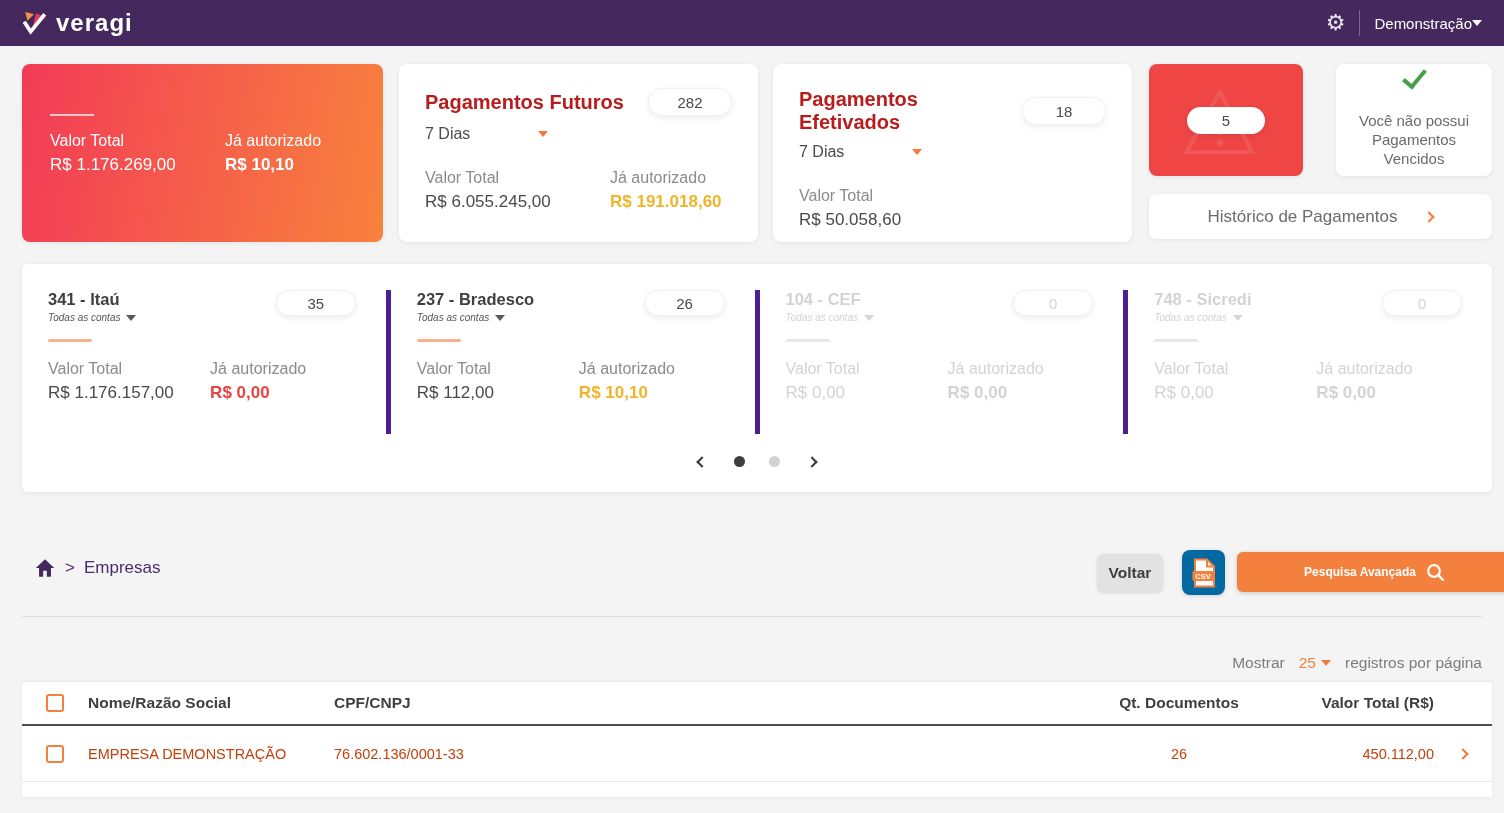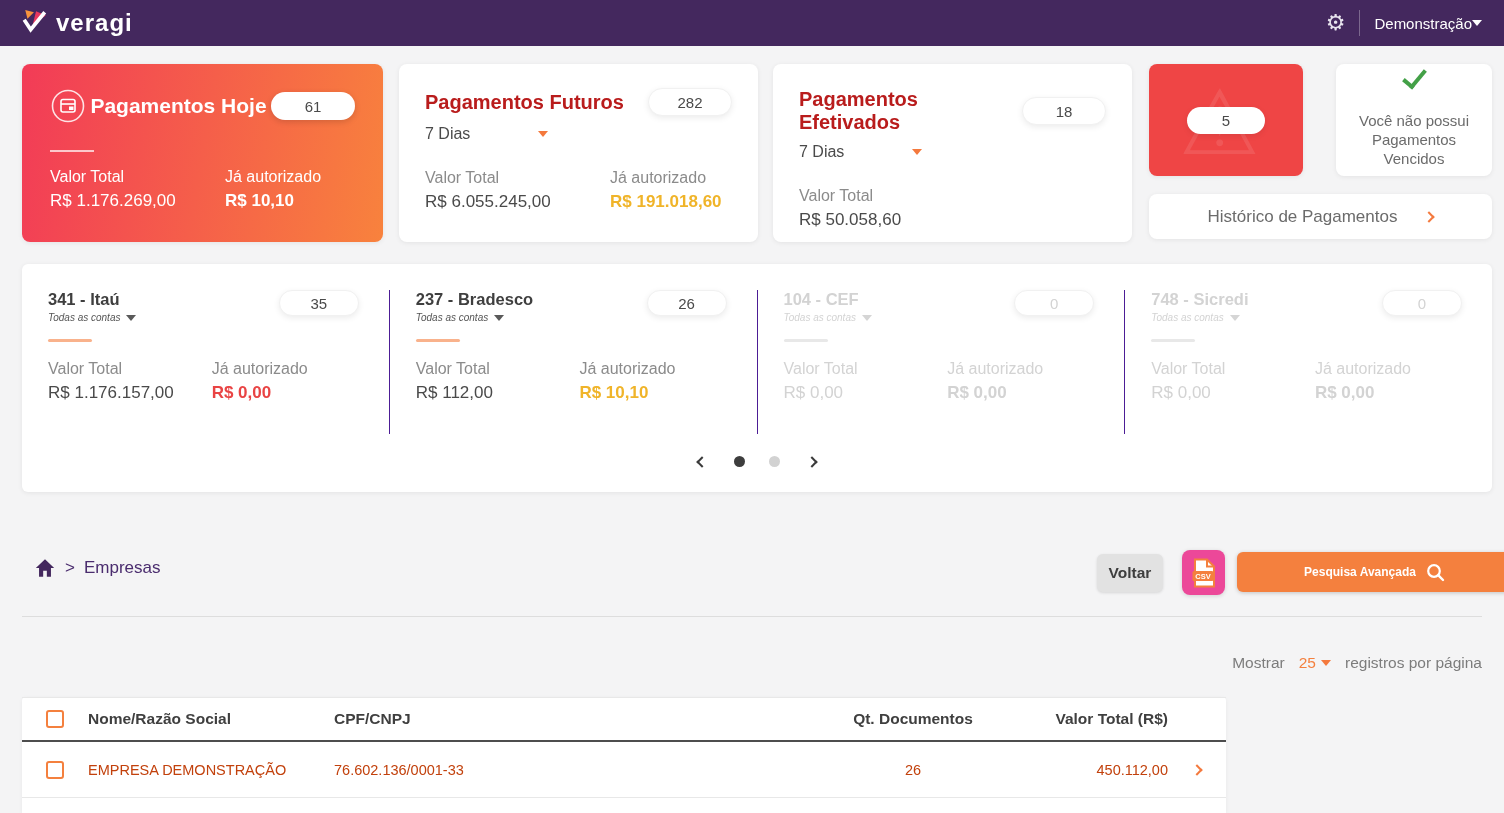--- a/index.html
+++ b/index.html
@@ -3,21 +3,21 @@
 <meta charset="utf-8">
 <style>
   * { margin:0; padding:0; box-sizing:border-box; }
   html,body { width:1504px; height:813px; }
   body { font-family:"Liberation Sans","DejaVu Sans",sans-serif; background:#f4f4f5; color:#404040; }
   .page { position:relative; width:1504px; height:813px; overflow:hidden; }
 
   
   .navbar { position:absolute; top:0; left:0; width:1504px; height:46px; background:#44285e;
             display:flex; align-items:center; padding:0 22px; }
-  .brand { display:flex; align-items:flex-start; gap:8px; }
+  .brand { display:flex; align-items:flex-end; gap:8px; }
   .brand-text { color:#fff; font-weight:bold; font-size:24px; letter-spacing:1px; }
   .nav-right { margin-left:auto; display:flex; align-items:center; gap:14px; }
   .gear { color:#e8e4ee; font-size:22px; line-height:1; cursor:pointer; }
   .nav-divider { width:1px; height:26px; background:rgba(255,255,255,.3); }
   .account { color:#fff; font-size:15px; display:flex; align-items:center; cursor:pointer; }
   .caret { width:0; height:0; border-left:5px solid transparent; border-right:5px solid transparent; border-top:6px solid currentColor; display:inline-block; }
   .caret.white { color:#fff; }
   .caret.orange { color:#f4793d; }
   .caret.dark { color:#5a5a5a; }
   .caret.light { color:#d5d5d5; }
@@ -72,21 +72,21 @@
   .chev { display:inline-block; width:8px; height:8px; border-top:2.5px solid currentColor; border-right:2.5px solid currentColor; }
   .chev.r { transform:rotate(45deg); }
   .chev.l { transform:rotate(-135deg); }
   .chev-orange { color:#f4793d; }
   .chev-dark { color:#3a3a3a; }
 
   
   .bank-card { left:22px; top:264px; width:1470px; height:228px; border-radius:6px; }
   .bank-row { display:flex; height:170px; padding-top:26px; }
   .bank-col { flex:1; padding:0 26px; }
-  .bank-col + .bank-col { border-left:1px solid #4c1d95; }
+  .bank-col + .bank-col { border-left:5px solid #4c1d95; }
   .bank-head { display:flex; align-items:flex-start;justify-content:space-between; }
   .bank-id { flex:1; }
   .bank-name { font-size:16.5px; font-weight:bold; color:#3f3f3f; }
   .bank-accounts { font-size:10px; font-style:italic; color:#555; margin-top:3px; display:flex; align-items:center; gap:6px; cursor:pointer; }
   .bank-pill { min-width:80px; height:26px; margin-right:4px; }
   .bank-line { width:44px; height:3px; background:#f9b28c; border-radius:2px; margin:16px 0 18px; }
   .bank-vals { display:flex; }
   .bank-vals .c1 { width:52%; }
   .bank-col.disabled .bank-name, .bank-col.disabled .bank-accounts,
   .bank-col.disabled .lbl-gray, .bank-col.disabled .val-dark,
@@ -98,35 +98,35 @@
   .dot.active { background:#3d3d3d; }
   .dot.inactive { background:#d2d2d2; }
   .car-btn { cursor:pointer; padding:4px; }
 
   
   .breadcrumb { position:absolute; left:34px; top:557px; display:flex; align-items:center; gap:9px;
                 color:#4a2c6e; font-size:17px; }
   .btn-voltar { position:absolute; left:1097px; top:554px; width:66px; height:38px; background:#e2e2e2;
                 border:none; border-radius:6px; font-weight:bold; font-size:15.5px; color:#3e3e3e;
                 font-family:inherit; cursor:pointer; box-shadow:0 1px 3px rgba(0,0,0,.12); }
-  .btn-csv { position:absolute; left:1182px; top:550px; width:43px; height:45px; background:#ec4899; border:none;
+  .btn-csv { position:absolute; left:1182px; top:550px; width:43px; height:45px; background:#0369a1; border:none;
              border-radius:8px; box-shadow:0 1px 4px rgba(0,0,0,.15); display:flex; align-items:center;
              justify-content:center; cursor:pointer; }
   .btn-pesquisa { position:absolute; left:1237px; top:552px; width:275px; height:40px; background:#f4803e;
                   border:none; border-radius:6px; color:#fff; font-weight:bold; font-size:12px; font-family:inherit;
                   display:flex; align-items:center; justify-content:center; gap:10px; cursor:pointer;
                   box-shadow:0 1px 4px rgba(0,0,0,.2); }
 
   .hr-div { position:absolute; left:22px; top:616px; width:1460px; border-top:1px solid #ddd; }
 
   .mostrar { position:absolute; top:654px; right:22px; display:flex; align-items:center; gap:14px; font-size:15.5px; color:#7c7c7c; }
   .per-page { color:#f4803e; display:flex; align-items:center; gap:5px; cursor:pointer; }
 
   
-  .table-wrap { position:absolute; left:22px; top:697px; width:1204px; height:116px; background:#fff;
+  .table-wrap { position:absolute; left:22px; top:681px; width:1470px; height:116px; background:#fff;
                 border-radius:4px 4px 0 0; box-shadow:0 1px 4px rgba(0,0,0,.05); }
   .trow { display:grid; grid-template-columns:66px 246px 1fr 190px 160px 58px; align-items:center; }
   .thead { height:45px; border-top:1px solid #e8e8e8; border-bottom:2px solid #4d4d4d; font-weight:bold; font-size:15.5px; color:#3f3f3f; }
   .tbody-row { height:56px; border-bottom:1px solid #e8e8e8; font-size:14.5px; color:#c2410c; cursor:pointer; }
   .cell-check { display:flex; justify-content:center; }
   .checkbox { width:18px; height:18px; border:2px solid #f4803e; border-radius:3px; background:#fff; cursor:pointer; }
   .cell-qt { text-align:center; }
   .cell-valor { text-align:right; }
   .cell-chev { display:flex; justify-content:center; }
 </style>
@@ -148,30 +148,20 @@
       <span class="gear">⚙</span>
       <span class="nav-divider"></span>
       <span class="account">
         <span>Demonstração</span>
         <span class="caret white"></span>
       </span>
     </div>
   </div>
 
   <div class="card card-hoje">
-    <div class="hoje-head">
-      <svg width="36" height="36" viewBox="0 0 36 36">
-        <circle cx="18" cy="18" r="15.5" fill="none" stroke="rgba(255,255,255,.85)" stroke-width="1.6"></circle>
-        <rect x="11" y="11.5" width="14" height="12.5" rx="2" fill="none" stroke="#ffffff" stroke-width="1.6"></rect>
-        <line x1="11" y1="16" x2="25" y2="16" stroke="#ffffff" stroke-width="1.6"></line>
-        <rect x="19" y="18.5" width="4.5" height="3.5" fill="#ffffff"></rect>
-      </svg>
-      <span class="hoje-title">Pagamentos Hoje</span>
-      <span class="pill hoje-pill">61</span>
-    </div>
     <div class="hoje-line"></div>
     <div class="vals">
       <div class="c1">
         <div class="lbl">Valor Total</div>
         <div class="val">R$ 1.176.269,00</div>
       </div>
       <div>
         <div class="lbl">Já autorizado</div>
         <div class="val bold">R$ 10,10</div>
       </div>

